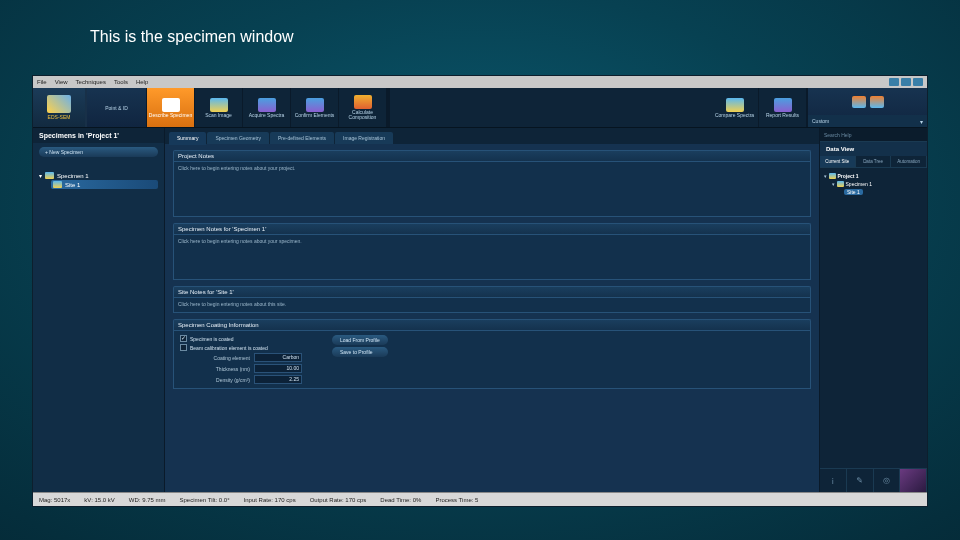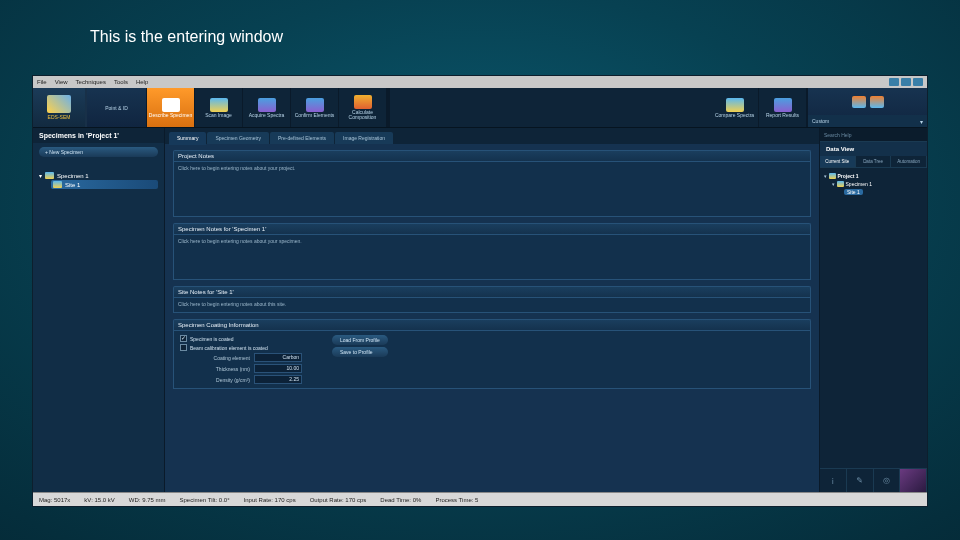--- a/index.html
+++ b/index.html
@@ -187,21 +187,21 @@
   .callout {
     position: absolute; color: #d8412f; font-weight: 400;
     font-size: 13px; font-family: "Segoe UI", Arial, sans-serif;
   }
   .callout.nav { top: 100px; left: 376px; }
   .callout.sup { top: 170px; left: 792px; }
 </style>
 </head>
 <body>
 
-<div class="slide-title">This is the entering window</div>
+<div class="slide-title">This is the specimen window</div>
 
 <div class="callout nav">Navigation Panel</div>
 <div class="callout sup">Support Panel</div>
 
 <div class="app">
 
   <div class="menubar">
     <span>File</span>
     <span>View</span>
     <span>Techniques</span>

